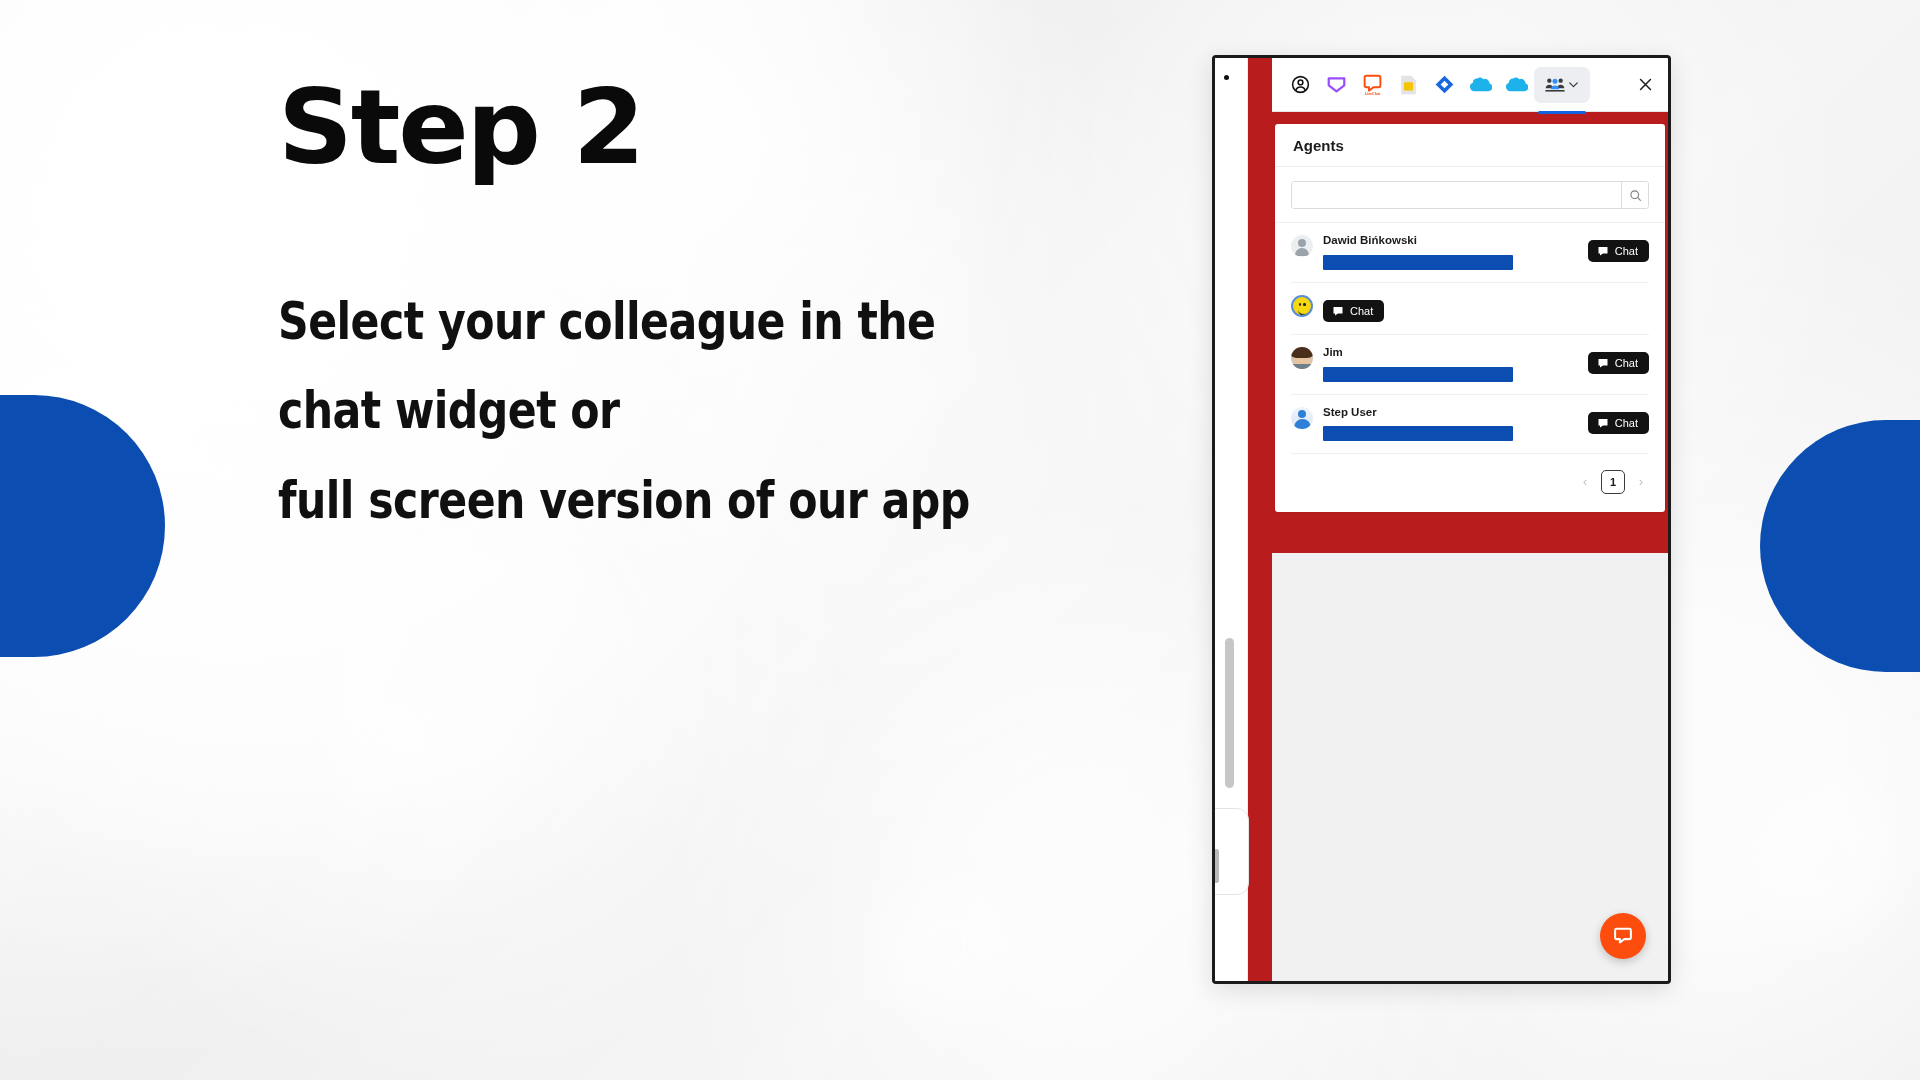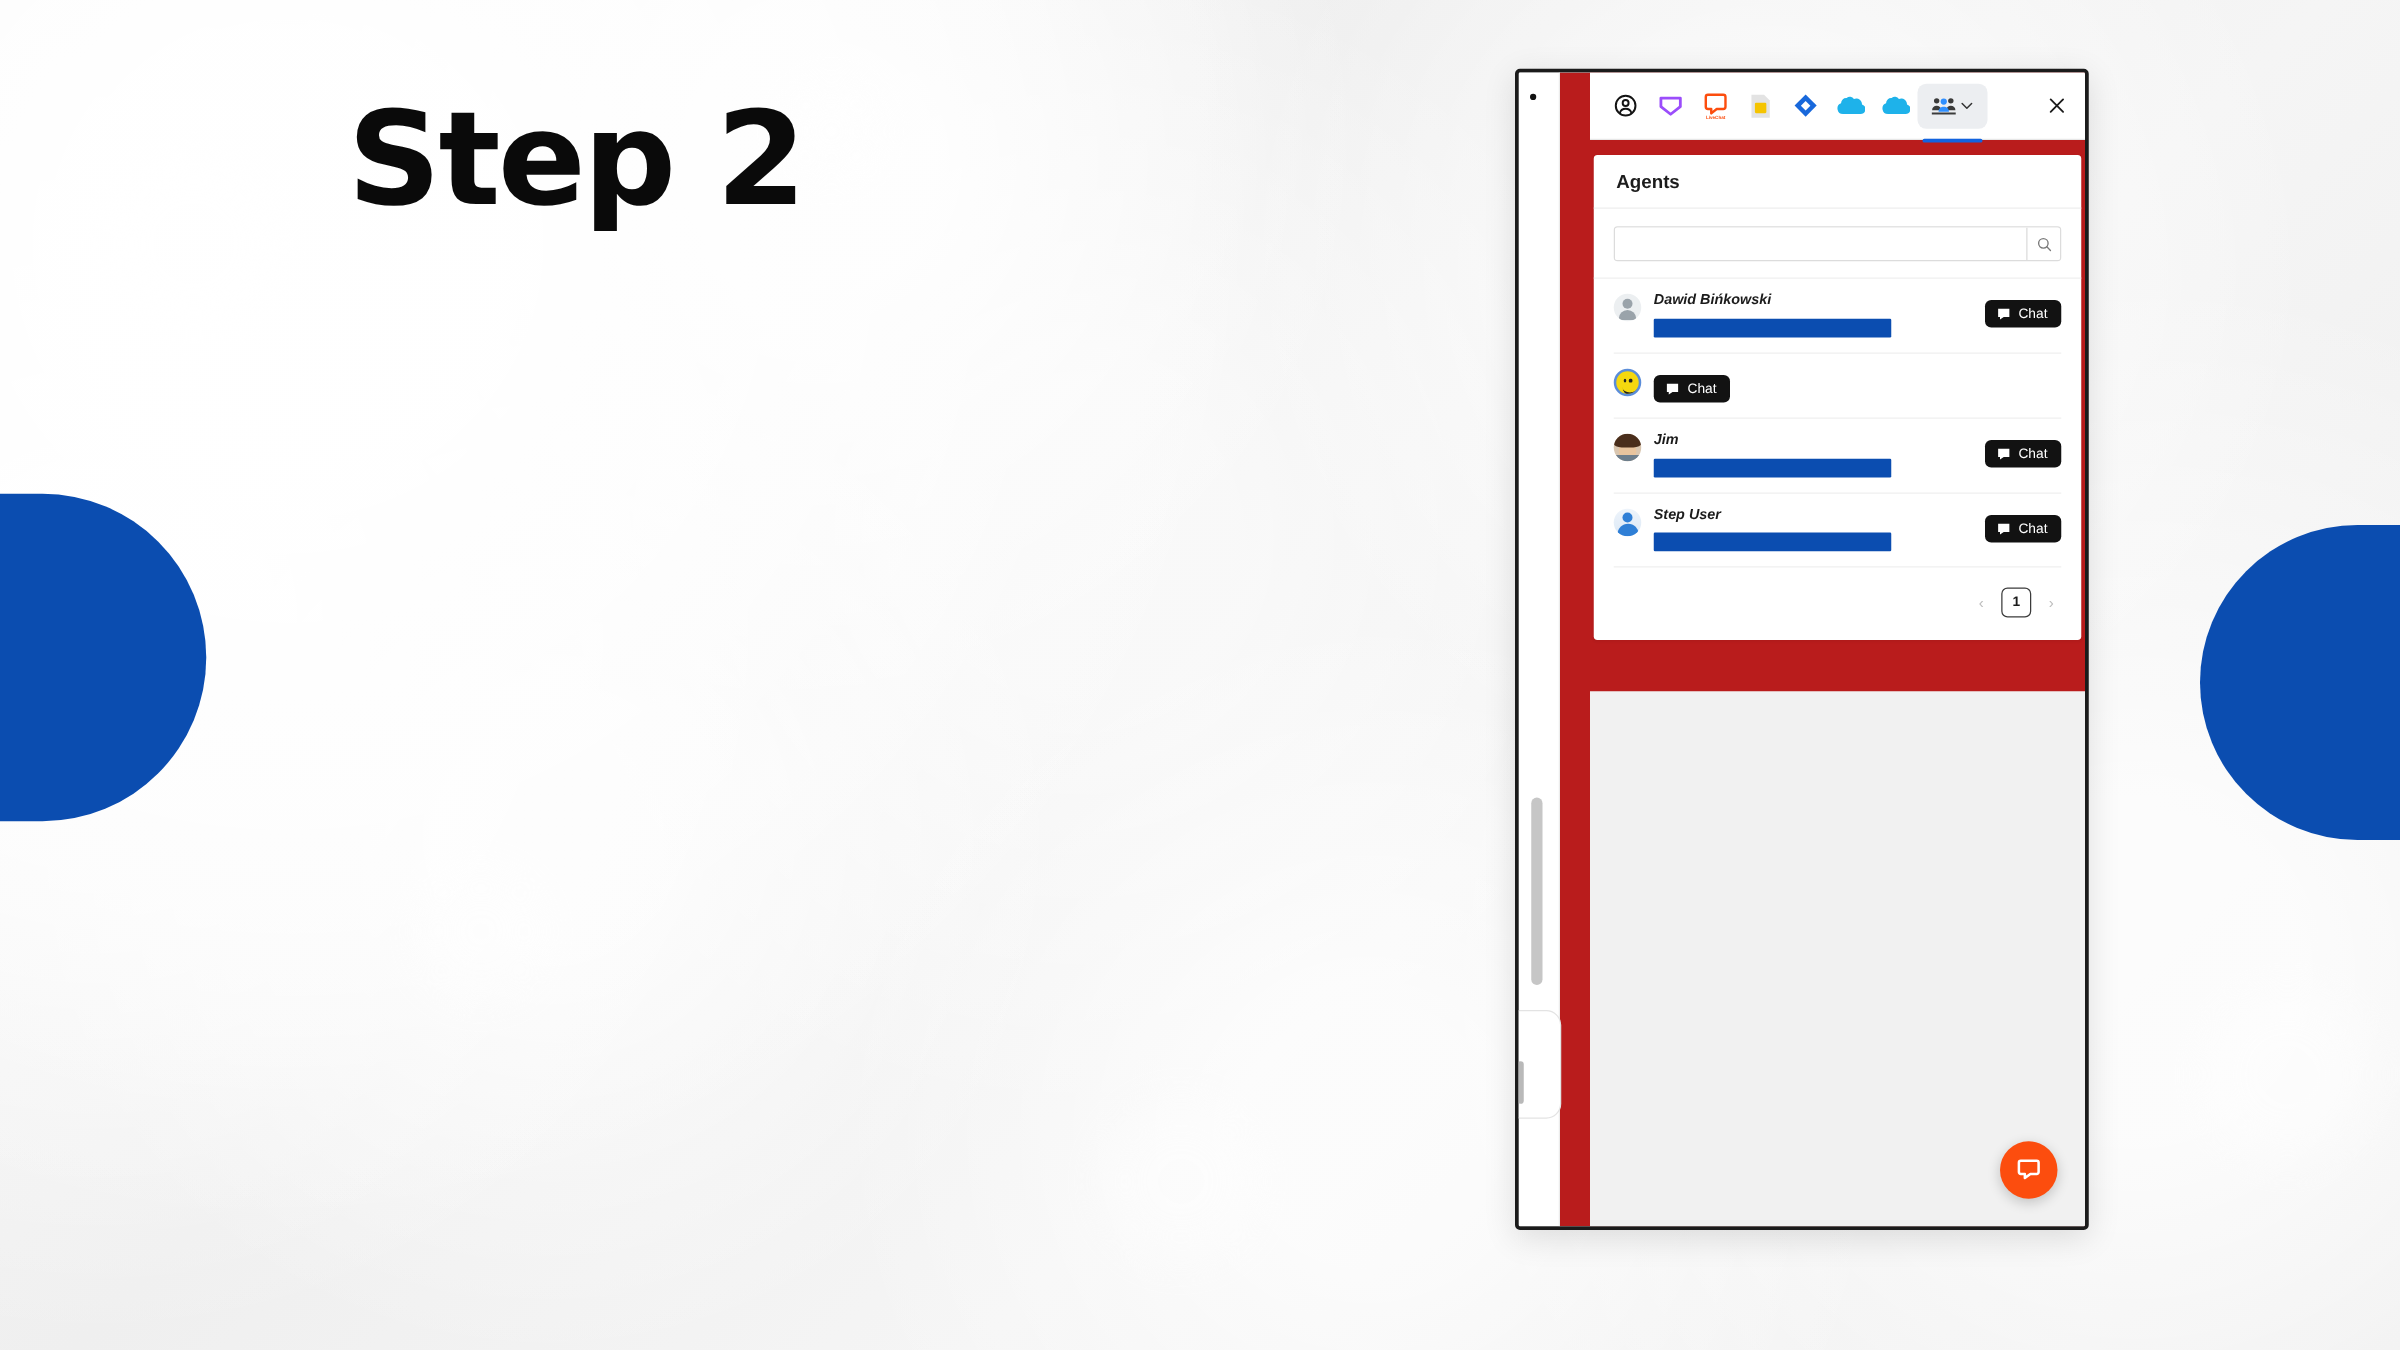--- a/index.html
+++ b/index.html
@@ -136,21 +136,21 @@
   .av-smiley .e1,.av-smiley .e2{position:absolute;top:6px;width:2.5px;height:3.5px;border-radius:50%;background:#222;}
   .av-smiley .e1{left:5.5px;} .av-smiley .e2{right:5.5px;}
   .av-smiley .m{position:absolute;left:5px;top:10px;width:12px;height:7px;border-bottom:2px solid #222;border-radius:0 0 12px 12px;}
   .av-photo{background:#d9c6b0;}
   .av-photo .hair{position:absolute;left:0;top:0;width:22px;height:11px;background:#4a2e1c;border-radius:11px 11px 40% 40%;}
   .av-photo .face{position:absolute;left:4px;top:6px;width:14px;height:15px;border-radius:50% 50% 45% 45%;background:#e8c49e;}
   .av-photo .sh{position:absolute;left:0;bottom:0;width:22px;height:5px;background:#6d7e8c;}
   .av-blue{background:linear-gradient(#eef4fb,#dbe8f5);}
   .av-blue .bh{position:absolute;left:7px;top:3px;width:8px;height:8px;border-radius:50%;background:#2f7fd6;}
   .av-blue .bb{position:absolute;left:2.5px;top:12px;width:17px;height:10px;border-radius:9px 9px 0 0;background:#2f7fd6;}
-  .r-main{flex:1;min-width:0;font-style:italic;}
+  .r-main{flex:1;min-width:0;}
   .r-name{font-size:11.5px;font-weight:700;color:#1b1b1b;line-height:1.2;margin-bottom:7px;}
   .r-redact{height:15px;width:190px;background:#0b4db0;border-radius:1px;}
   .chat-btn{
     flex:0 0 auto;margin-top:6px;display:flex;align-items:center;gap:6px;
     background:#121212;color:#fff;border-radius:5px;padding:5px 11px 5px 9px;
     font-size:11px;font-weight:400;
   }
 
   
   .pager{display:flex;align-items:center;justify-content:flex-end;gap:10px;padding:16px 18px 18px 18px;}
@@ -179,20 +179,25 @@
   <div class="blob" style="left:880px;top:880px;width:130px;height:130px;opacity:.35;"></div>
   <div class="blob" style="left:1480px;top:150px;width:120px;height:120px;opacity:.35;"></div>
   <div class="blob" style="left:1760px;top:790px;width:140px;height:140px;opacity:.4;"></div>
 </div>
 
 <div class="blue-left"></div>
 <div class="blue-right"></div>
 
 <div class="copy">
   <h1 class="step-title">Step 2</h1>
+  <div class="subcopy">
+    <p>Select your colleague in the</p>
+    <p>chat widget or</p>
+    <p>full screen version of our app</p>
+  </div>
 </div>
 
 <div class="window">
 
   <div class="rail">
     <div class="rail-dot"></div>
     <div class="rail-scroll"></div>
     <div class="rail-panel">
         <i></i>
       </div>

